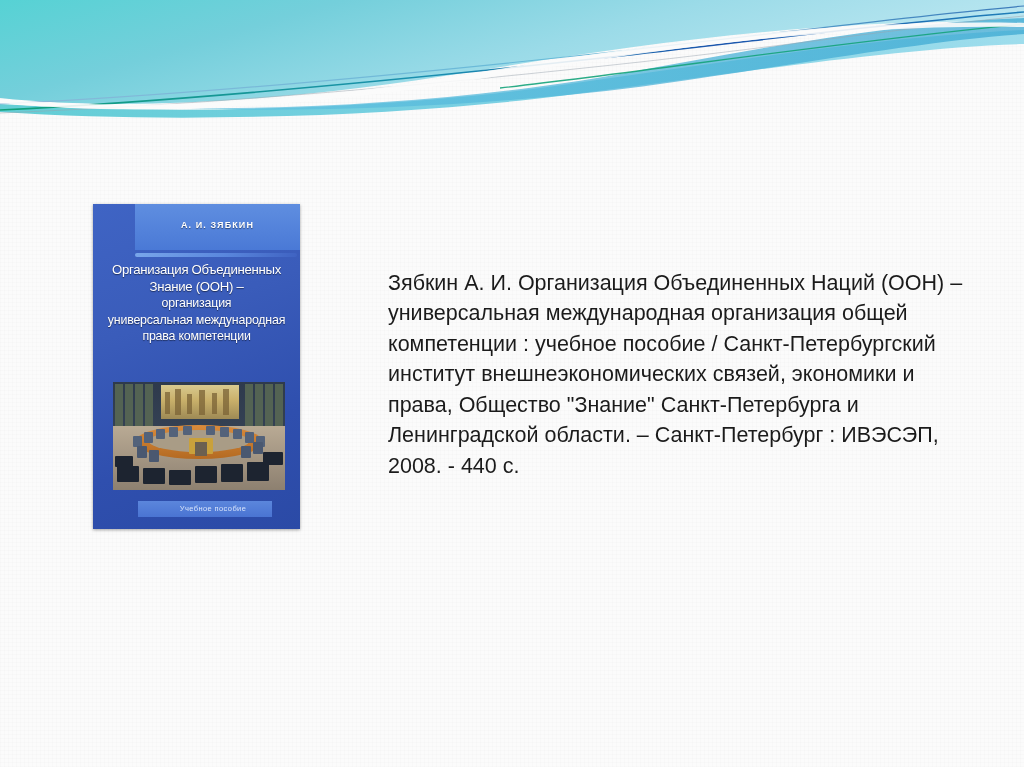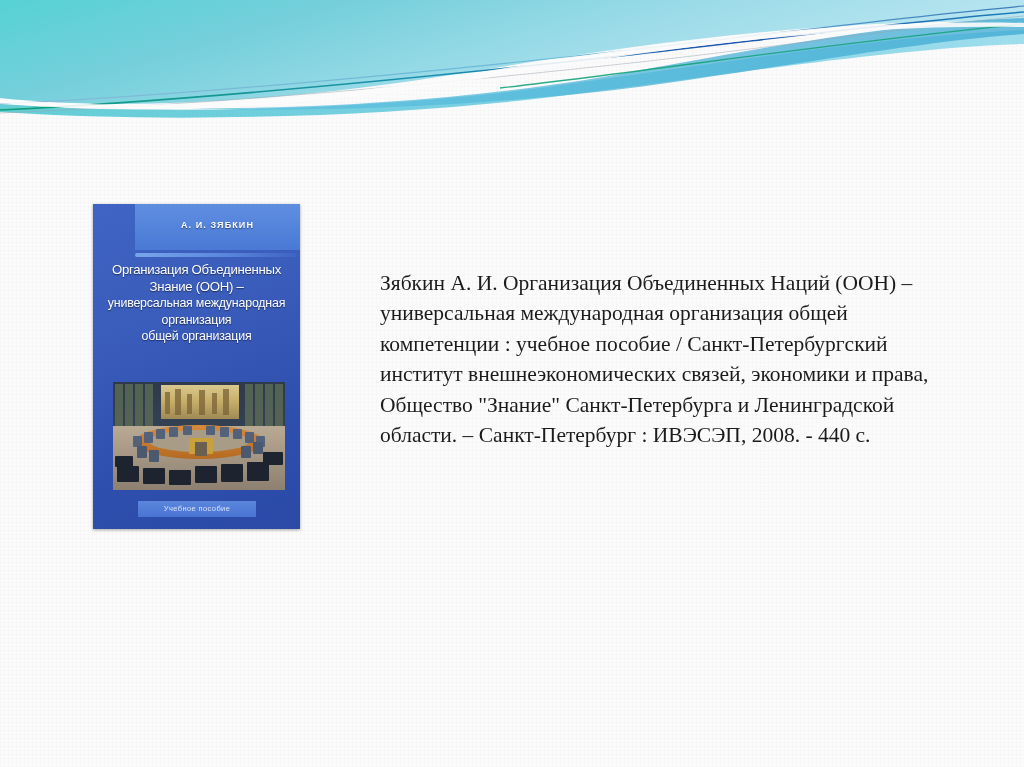--- a/index.html
+++ b/index.html
@@ -112,29 +112,30 @@
     top: 297px;
     width: 118px;
     height: 16px;
     background: linear-gradient(180deg, #5b86dc 0%, #4a74d2 100%);
     color: #d8e4fb;
     font-family: "Liberation Sans", sans-serif;
     font-size: 7.5px;
     text-align: center;
     line-height: 16px;
     letter-spacing: 0.4px;
+    padding-left: 16px;
   }
 
   
   .biblio {
     position: absolute;
-    left: 380px;
+    left: 388px;
     top: 246px;
     width: 580px;
-    font-family: Liberation Serif, serif;
+    font-family: Liberation Sans, sans-serif;
     font-size: 21.5px;
     line-height: 30.5px;
     color: #1b1b1b;
   }
 </style>
 </head>
 <body>
 
 <div class="slide">
 
@@ -185,23 +186,23 @@
 
   <div class="book-cover">
 
     <div class="cover-author-band"></div>
     <div class="cover-author-text">А. И. ЗЯБКИН</div>
     <div class="cover-rule"></div>
 
     <div class="cover-title">
       <span class="t-main">Организация Объединенных</span>
       <span class="t-main">Знание (ООН) –</span>
+      <span class="t-sub">организация</span>
       <span class="t-sub">универсальная международная</span>
-      <span class="t-sub">организация</span>
-      <span class="t-sub">общей организация</span>
+      <span class="t-sub">права компетенции</span>
     </div>
 
     <div class="cover-photo">
       <svg viewBox="0 0 172 108" preserveAspectRatio="none" style="display:block;width:100%;height:100%">
         <defs>
           <linearGradient id="pWall" x1="0" y1="0" x2="0" y2="1">
             <stop offset="0%" stop-color="#2e3a4c"></stop>
             <stop offset="100%" stop-color="#3c4a5e"></stop>
           </linearGradient>
           <linearGradient id="pMural" x1="0" y1="0" x2="0" y2="1">

